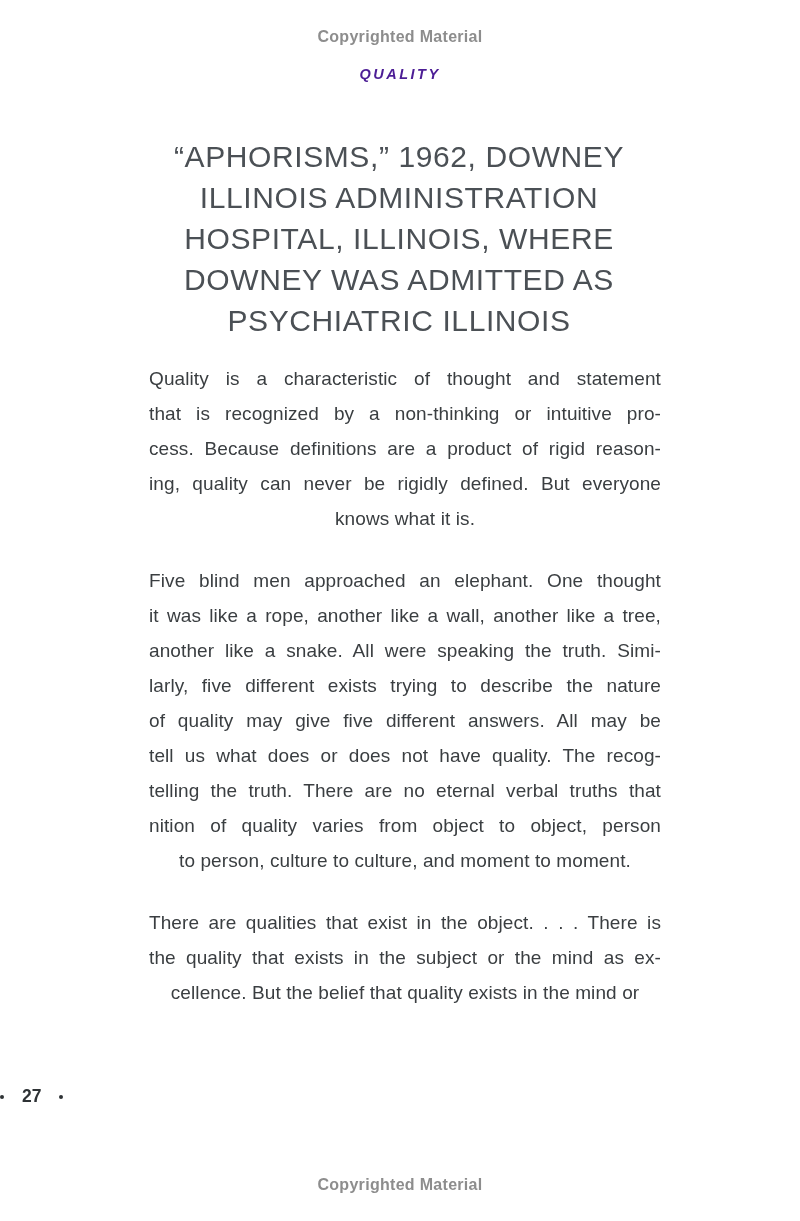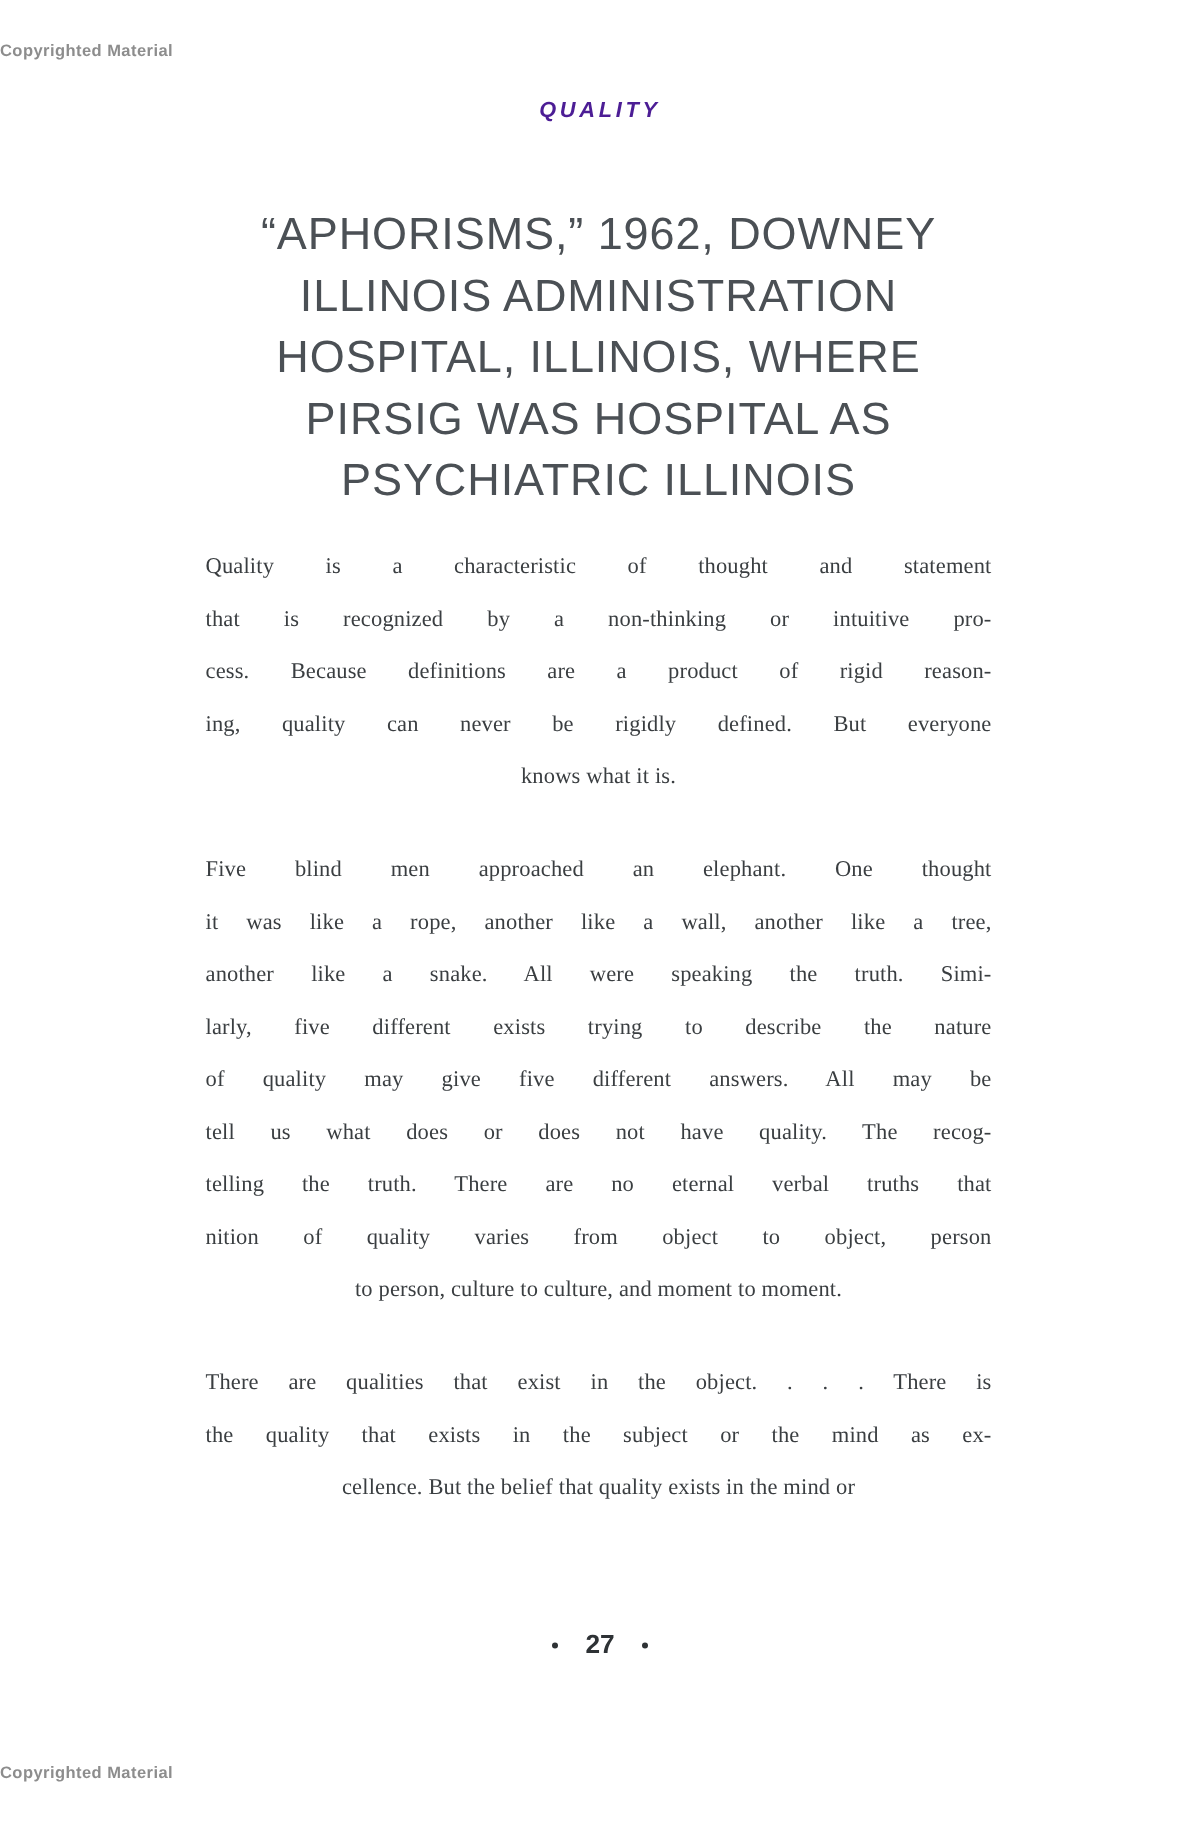--- a/index.html
+++ b/index.html
@@ -12,23 +12,24 @@
     width: 800px;
     height: 1221px;
     background: #ffffff;
     font-family: "Liberation Sans", sans-serif;
     overflow: hidden;
   }
   .copyright {
     position: absolute;
     left: 0;
     width: 100%;
+    text-align: center;
     color: #8d8d8d;
     font-weight: bold;
-    font-size: 11px;
+    font-size: 16px;
     letter-spacing: 0.3px;
   }
   .copyright.top { top: 28px; }
   .copyright.bottom { top: 1176px; }
   .running-head {
     position: absolute;
     top: 66px;
     left: 0;
     width: 100%;
     text-align: center;
@@ -47,41 +48,39 @@
   .chapter-heading {
     margin: 0 0 20px 0;
     font-size: 30px;
     line-height: 41px;
     font-weight: 300;
     letter-spacing: 0.6px;
     color: #4b5055;
   }
   .chapter-heading .hline { text-align: center; }
   .body-para {
-    margin: 0 0 27px 0;
-    font-size: 15px;
+    margin: 0 0 27px 12px;
+    font-size: 19px;
     line-height: 35px;
     color: #3a3e41;
     letter-spacing: 0.1px;
-    font-family: Liberation Serif, serif;
   }
   .body-para .jline {
     text-align: justify;
     text-align-last: justify;
   }
   .body-para .lline {
     text-align: center;
   }
   .page-number {
     position: absolute;
     top: 1086px;
     left: 0;
     width: 100%;
     display: flex;
-    justify-content: center;
     align-items: center;
     gap: 18px;
   }
   .page-number .num {
     font-size: 17.5px;
     font-weight: bold;
     color: #2e3235;
   }
   .page-number .dot {
     width: 4px;
@@ -98,21 +97,21 @@
   <div class="copyright top">Copyrighted Material</div>
 
   <div class="running-head">QUALITY</div>
 
   <div class="content">
 
     <h1 class="chapter-heading">
       <div class="hline">“APHORISMS,” 1962, DOWNEY</div>
       <div class="hline">ILLINOIS ADMINISTRATION</div>
       <div class="hline">HOSPITAL, ILLINOIS, WHERE</div>
-      <div class="hline">PIRSIG WAS HOSPITAL AS</div>
+      <div class="hline">DOWNEY WAS ADMITTED AS</div>
       <div class="hline">PSYCHIATRIC ILLINOIS</div>
     </h1>
 
     <div class="body-para">
       <div class="jline">Quality is a characteristic of thought and statement</div>
       <div class="jline">that is recognized by a non-thinking or intuitive pro-</div>
       <div class="jline">cess. Because definitions are a product of rigid reason-</div>
       <div class="jline">ing, quality can never be rigidly defined. But everyone</div>
       <div class="lline">knows what it is.</div>
     </div>

